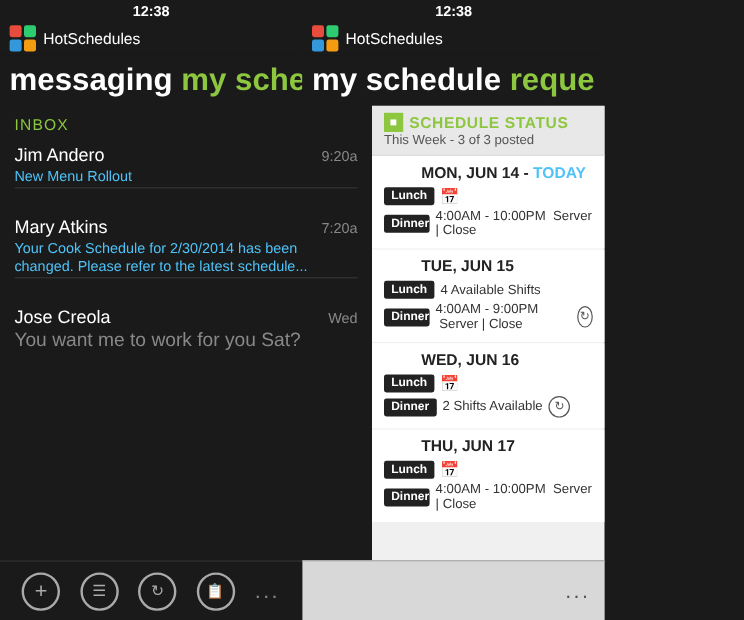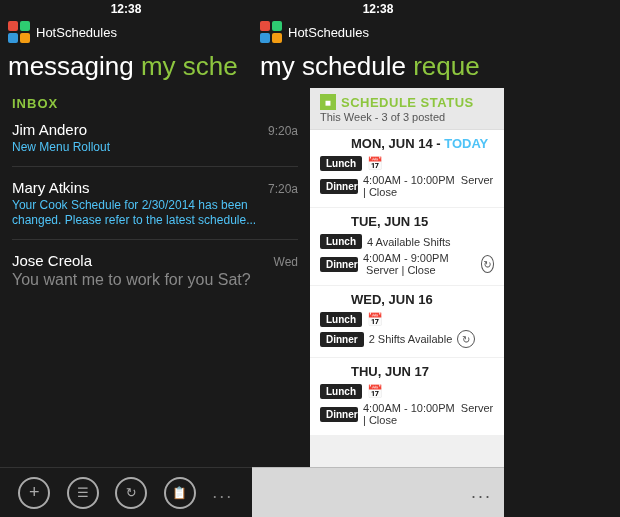--- a/index.html
+++ b/index.html
@@ -32,21 +32,21 @@
 
     .app-name {
       color: white;
       font-size: 13px;
       font-weight: 400;
     }
 
     .nav-text {
       color: #8dc63f;
       font-size: 26px;
-      font-weight: 400;
+      font-weight: 700;
       white-space: nowrap;
       padding: 0 8px;
       line-height: 1.2;
       text-align: right;
     }
 
     .nav-text .active {
       color: white;
     }
 
@@ -54,29 +54,28 @@
     .left-content {
       width: 310px;
       background: #1a1a1a;
       padding: 8px 12px;
       overflow-y: auto;
     }
 
     .inbox-label {
       color: #8dc63f;
       font-size: 13px;
-      font-weight: 700;
+      font-weight: 400;
       letter-spacing: 1px;
       margin-bottom: 10px;
     }
 
     .message-item {
-      margin-bottom: 12px;
+      margin-bottom: 24px;
       border-bottom: 1px solid #333;
-      padding-bottom: 10px;
     }
     .message-item:last-child {
       border-bottom: none;
     }
 
     .message-header {
       display: flex;
       justify-content: space-between;
       align-items: baseline;
     }

